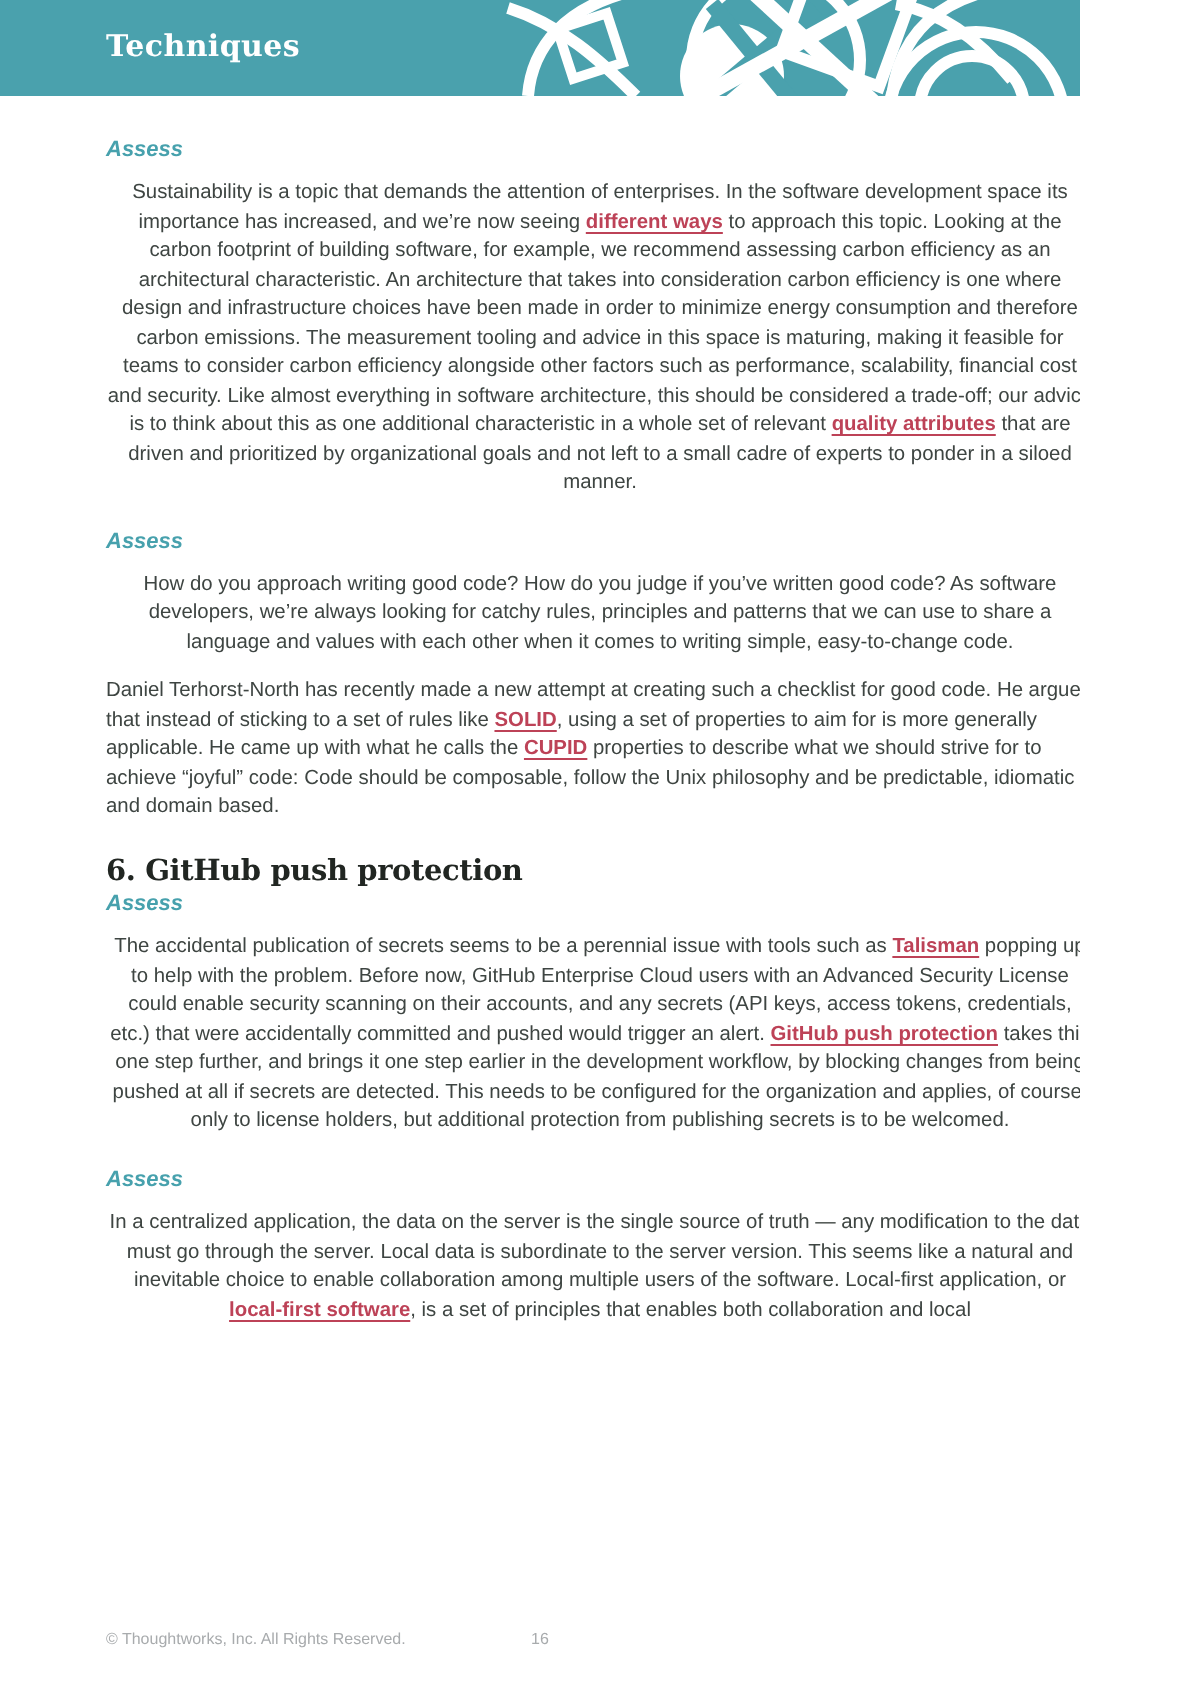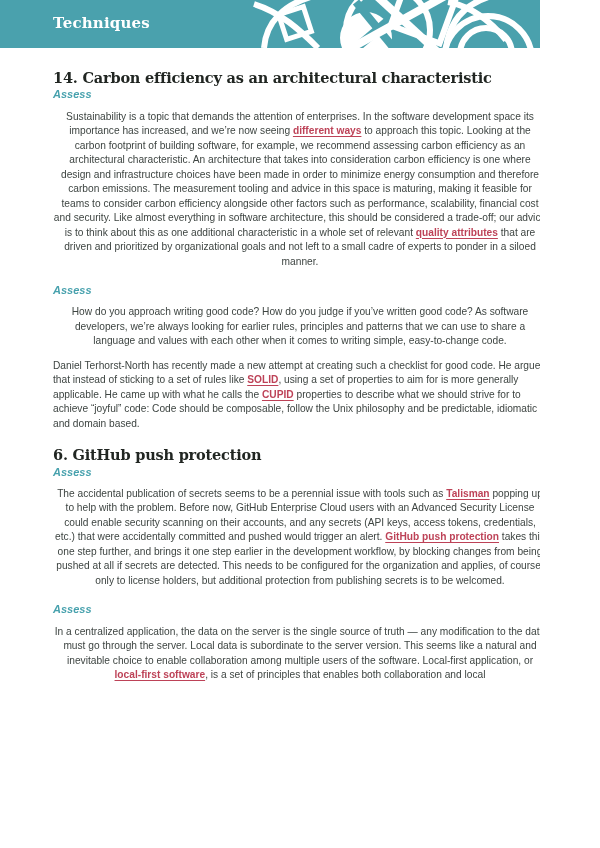--- a/index.html
+++ b/index.html
@@ -70,45 +70,48 @@
       <line x1="82" y1="60" x2="148" y2="4" stroke="#4aa1ad" stroke-width="9"></line>
       <line x1="96" y1="2" x2="142" y2="58" stroke="#4aa1ad" stroke-width="8"></line>
       <line x1="66" y1="62" x2="196" y2="-10" stroke-width="8"></line>
       <line x1="108" y1="-12" x2="182" y2="56" stroke-width="8"></line>
       <rect x="138" y="-16" width="52" height="52" transform="rotate(20 164 10)"></rect>
     </svg>
   </header>
 
   <main class="content">
   <section class="section">
-    <h2 class="section-title">14. Carbon efficiency as an architectural characteristic</h2>
     <div class="ring">Assess</div>
     <div class="section-body">
           <p class="para">Sustainability is a topic that demands the attention of enterprises. In the software development space its importance has increased, and we’re now seeing <a class="link">different ways</a> to approach this topic. Looking at the carbon footprint of building software, for example, we recommend assessing carbon efficiency as an architectural characteristic. An architecture that takes into consideration carbon efficiency is one where design and infrastructure choices have been made in order to minimize energy consumption and therefore carbon emissions. The measurement tooling and advice in this space is maturing, making it feasible for teams to consider carbon efficiency alongside other factors such as performance, scalability, financial cost and security. Like almost everything in software architecture, this should be considered a trade-off; our advice is to think about this as one additional characteristic in a whole set of relevant <a class="link">quality attributes</a> that are driven and prioritized by organizational goals and not left to a small cadre of experts to ponder in a siloed manner.</p>
         </div>
   </section>
 
   <section class="section">
     <div class="ring">Assess</div>
     <div class="section-body">
-          <p class="para">How do you approach writing good code? How do you judge if you’ve written good code? As software developers, we’re always looking for earlier rules, principles and patterns that we can use to share a language and values with each other when it comes to writing simple, easy-to-change code.</p>
+          <p class="para">How do you approach writing good code? How do you judge if you’ve written good code? As software developers, we’re always looking for catchy rules, principles and patterns that we can use to share a language and values with each other when it comes to writing simple, easy-to-change code.</p>
           <p class="para">Daniel Terhorst-North has recently made a new attempt at creating such a checklist for good code. He argues that instead of sticking to a set of rules like <a class="link">SOLID</a>, using a set of properties to aim for is more generally applicable. He came up with what he calls the <a class="link">CUPID</a> properties to describe what we should strive for to achieve “joyful” code: Code should be composable, follow the Unix philosophy and be predictable, idiomatic and domain based.</p>
         </div>
   </section>
 
   <section class="section">
     <h2 class="section-title">6. GitHub push protection</h2>
     <div class="ring">Assess</div>
     <div class="section-body">
           <p class="para">The accidental publication of secrets seems to be a perennial issue with tools such as <a class="link">Talisman</a> popping up to help with the problem. Before now, GitHub Enterprise Cloud users with an Advanced Security License could enable security scanning on their accounts, and any secrets (API keys, access tokens, credentials, etc.) that were accidentally committed and pushed would trigger an alert. <a class="link">GitHub push protection</a> takes this one step further, and brings it one step earlier in the development workflow, by blocking changes from being pushed at all if secrets are detected. This needs to be configured for the organization and applies, of course, only to license holders, but additional protection from publishing secrets is to be welcomed.</p>
         </div>
   </section>
 
   <section class="section">
     <div class="ring">Assess</div>
     <div class="section-body">
           <p class="para">In a centralized application, the data on the server is the single source of truth — any modification to the data must go through the server. Local data is subordinate to the server version. This seems like a natural and inevitable choice to enable collaboration among multiple users of the software. Local-first application, or <a class="link">local-first software</a>, is a set of principles that enables both collaboration and local</p>
         </div>
   </section>
 </main>
 
+  <footer class="footer">
+    <span class="copyright">© Thoughtworks, Inc. All Rights Reserved.</span>
+    <span class="pagenum">16</span>
+  </footer>
 
 </div>
 
 </body></html>

